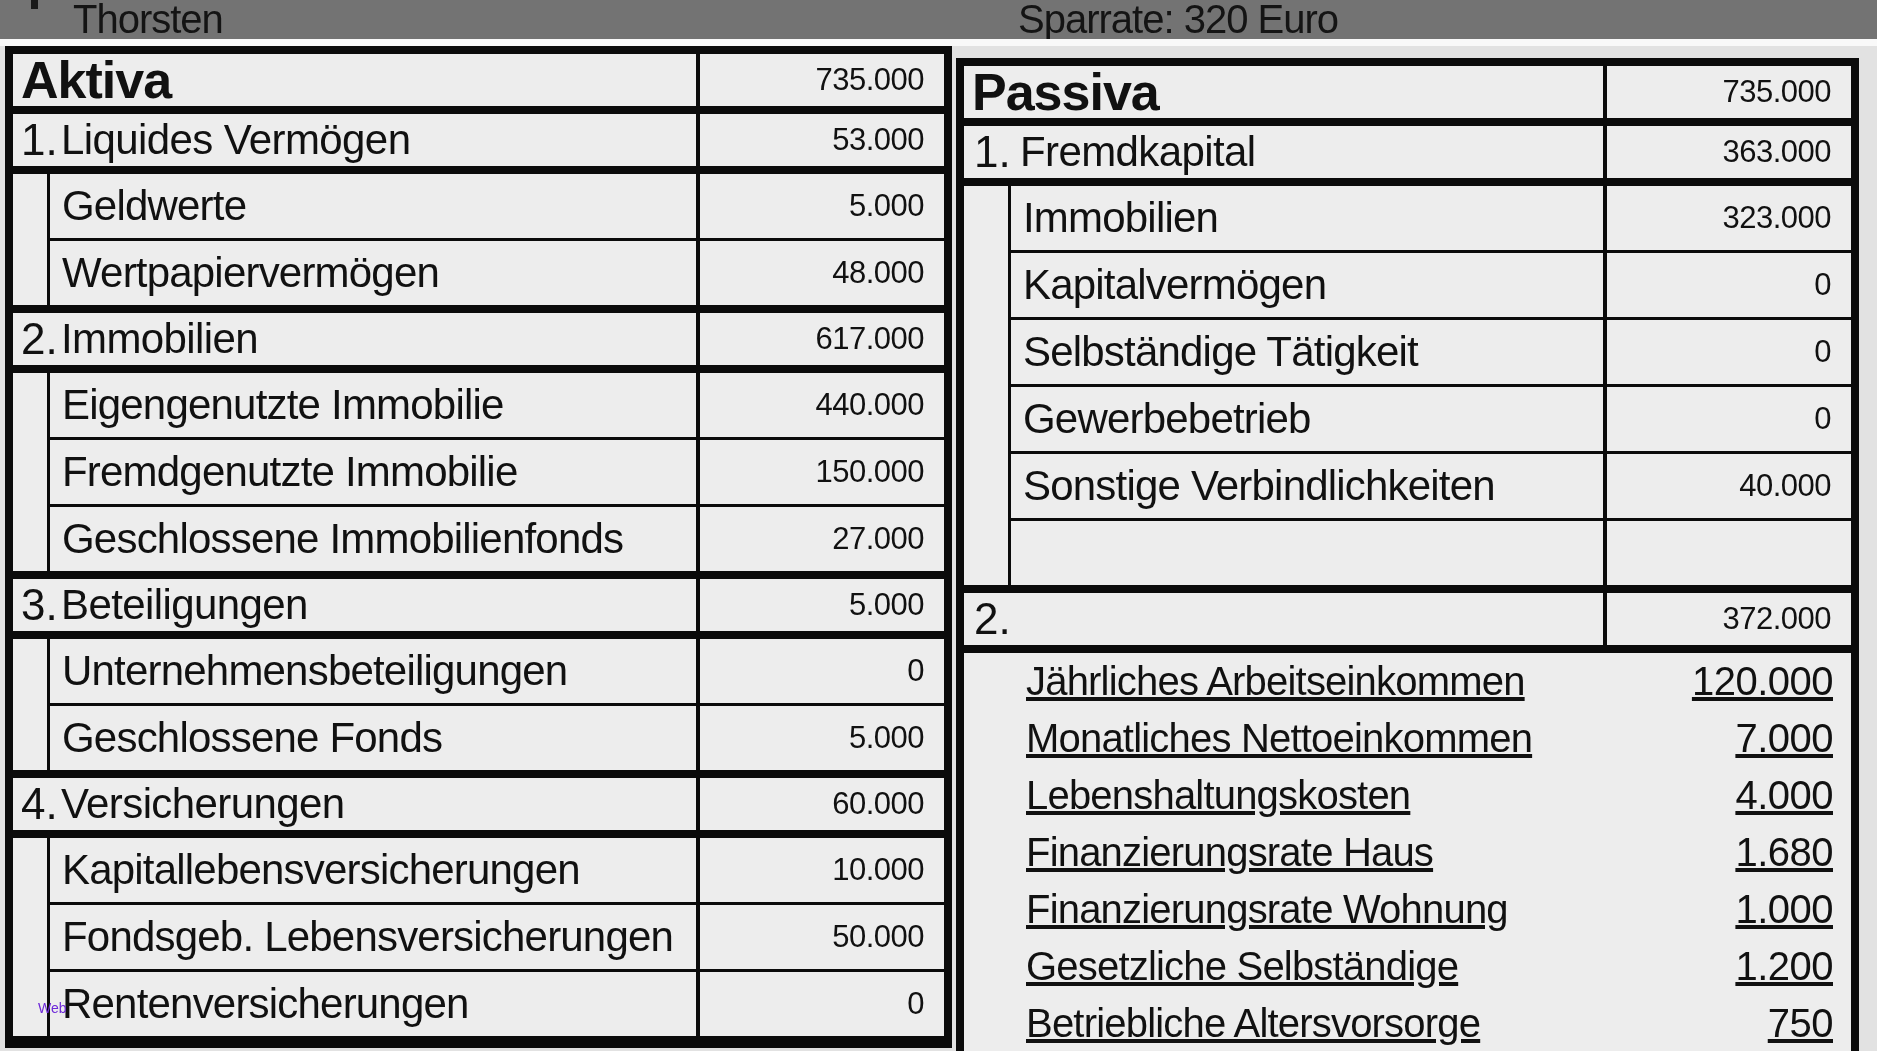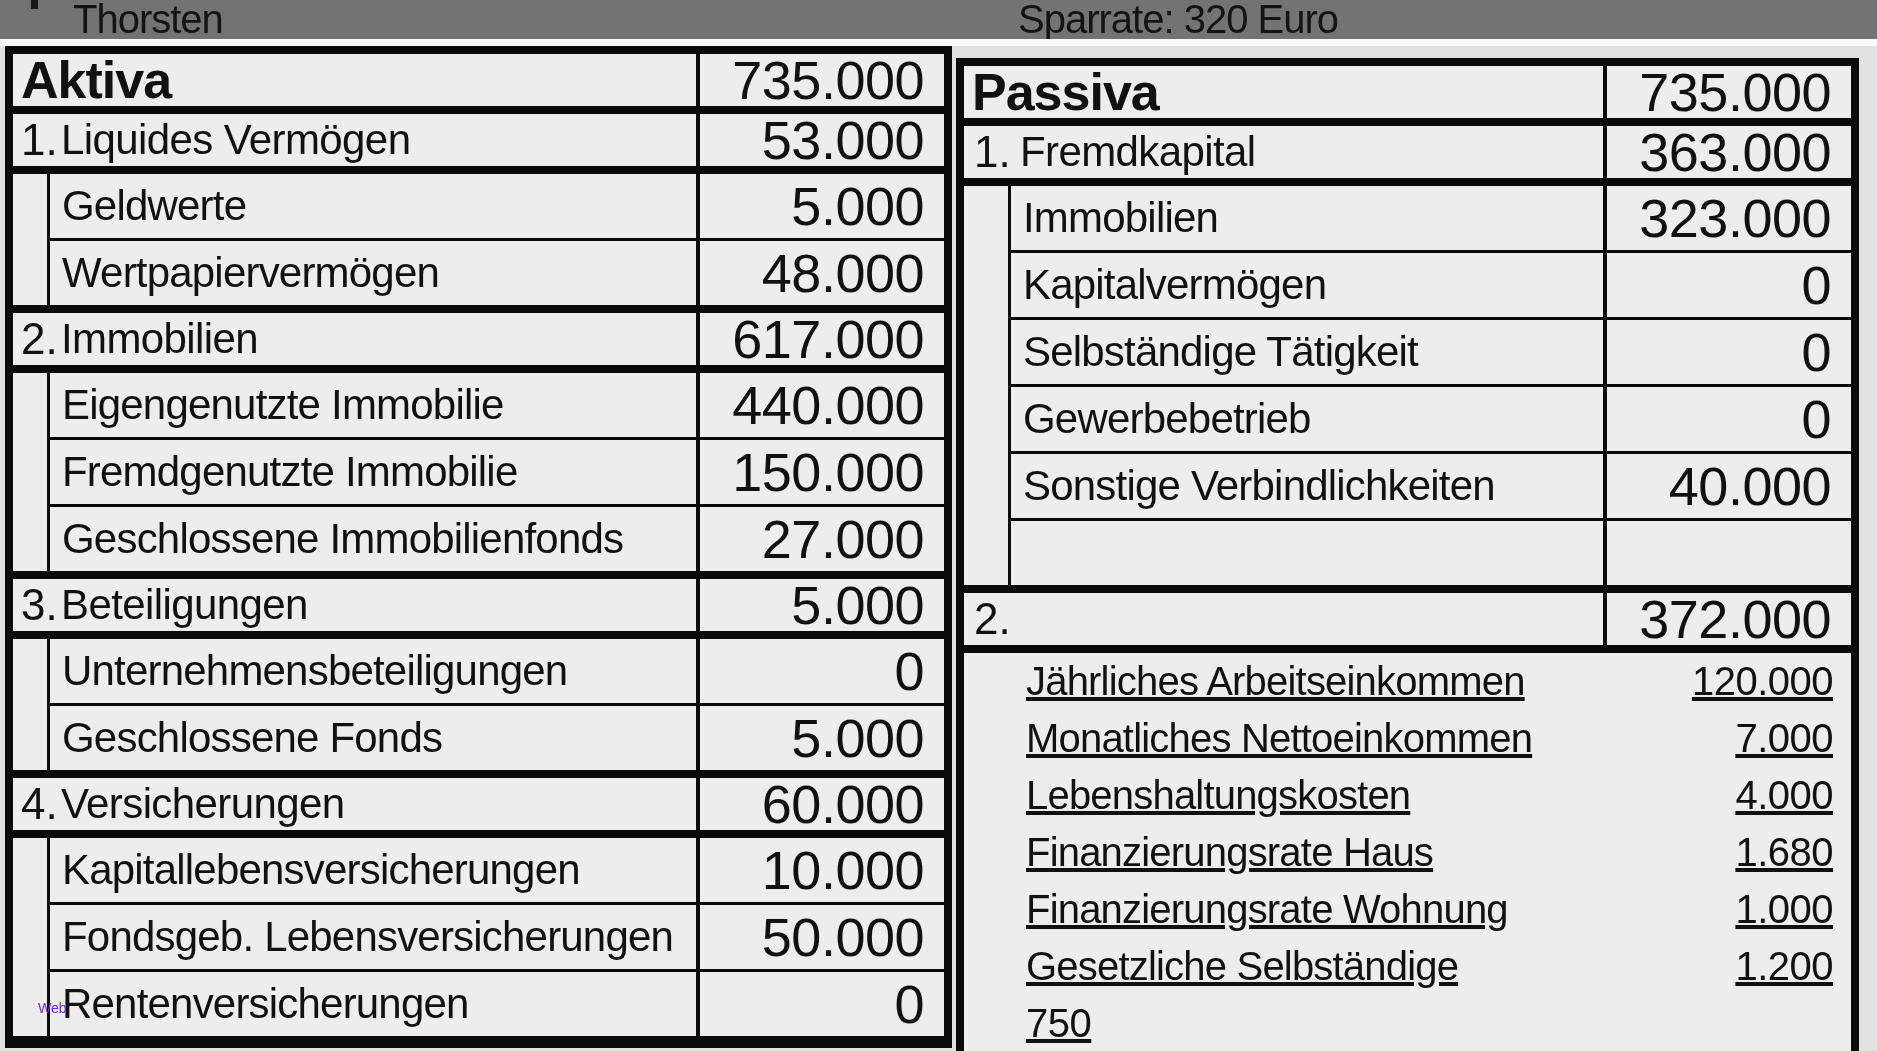--- a/index.html
+++ b/index.html
@@ -28,21 +28,21 @@
   .tbl-left  { width:947px; }
   .tbl-right { width:903px;margin-top:12px; }
   .band { flex:none; height:8px; background:#0b0b0b; }
   .sep  { flex:none; height:3px; background:#0b0b0b; }
 
   .row { flex:none; height:52px; display:flex; align-items:stretch; min-width:0; }
   .labelarea { flex:1; display:flex; align-items:center; min-width:0; overflow:hidden; }
   .val {
     flex:none; width:248px; border-left:4px solid #0b0b0b;
     display:flex; align-items:center; justify-content:flex-end;
-    padding-right:20px; font-size:54px; letter-spacing:-0.5px; white-space:nowrap;
+    padding-right:20px; font-size:31px; letter-spacing:-0.5px; white-space:nowrap;
   }
   .title { font-size:52px; font-weight:700; letter-spacing:-1px; padding-left:8px; white-space:nowrap; }
   .num   { flex:none; width:48px; padding-left:8px; font-size:44px; display:flex; align-items:center; }
   .tbl-right .num { width:56px; padding-left:10px; }
   .slabel { font-size:42px; font-weight:400; letter-spacing:-0.6px; white-space:nowrap; }
 
   .group { flex:none; display:flex; align-items:stretch; min-width:0; }
   .spacer { flex:none; width:37px; border-right:3px solid #0b0b0b; }
   .tbl-right .spacer { width:47px; }
   .items { flex:1; display:flex; flex-direction:column; min-width:0; }
@@ -275,19 +275,20 @@
       </div>
       <div class="prow">
         <div class="plabel">Finanzierungsrate Wohnung</div>
         <div class="pval">1.000</div>
       </div>
       <div class="prow">
         <div class="plabel">Gesetzliche Selbständige</div>
         <div class="pval">1.200</div>
       </div>
       <div class="prow">
+        <div class="plabel">Betriebliche Altersvorsorge</div>
         <div class="pval">750</div>
       </div>
     </div>
   </div>
 </div>
 
 <div class="watermark">Web</div>
 
 </body></html>

